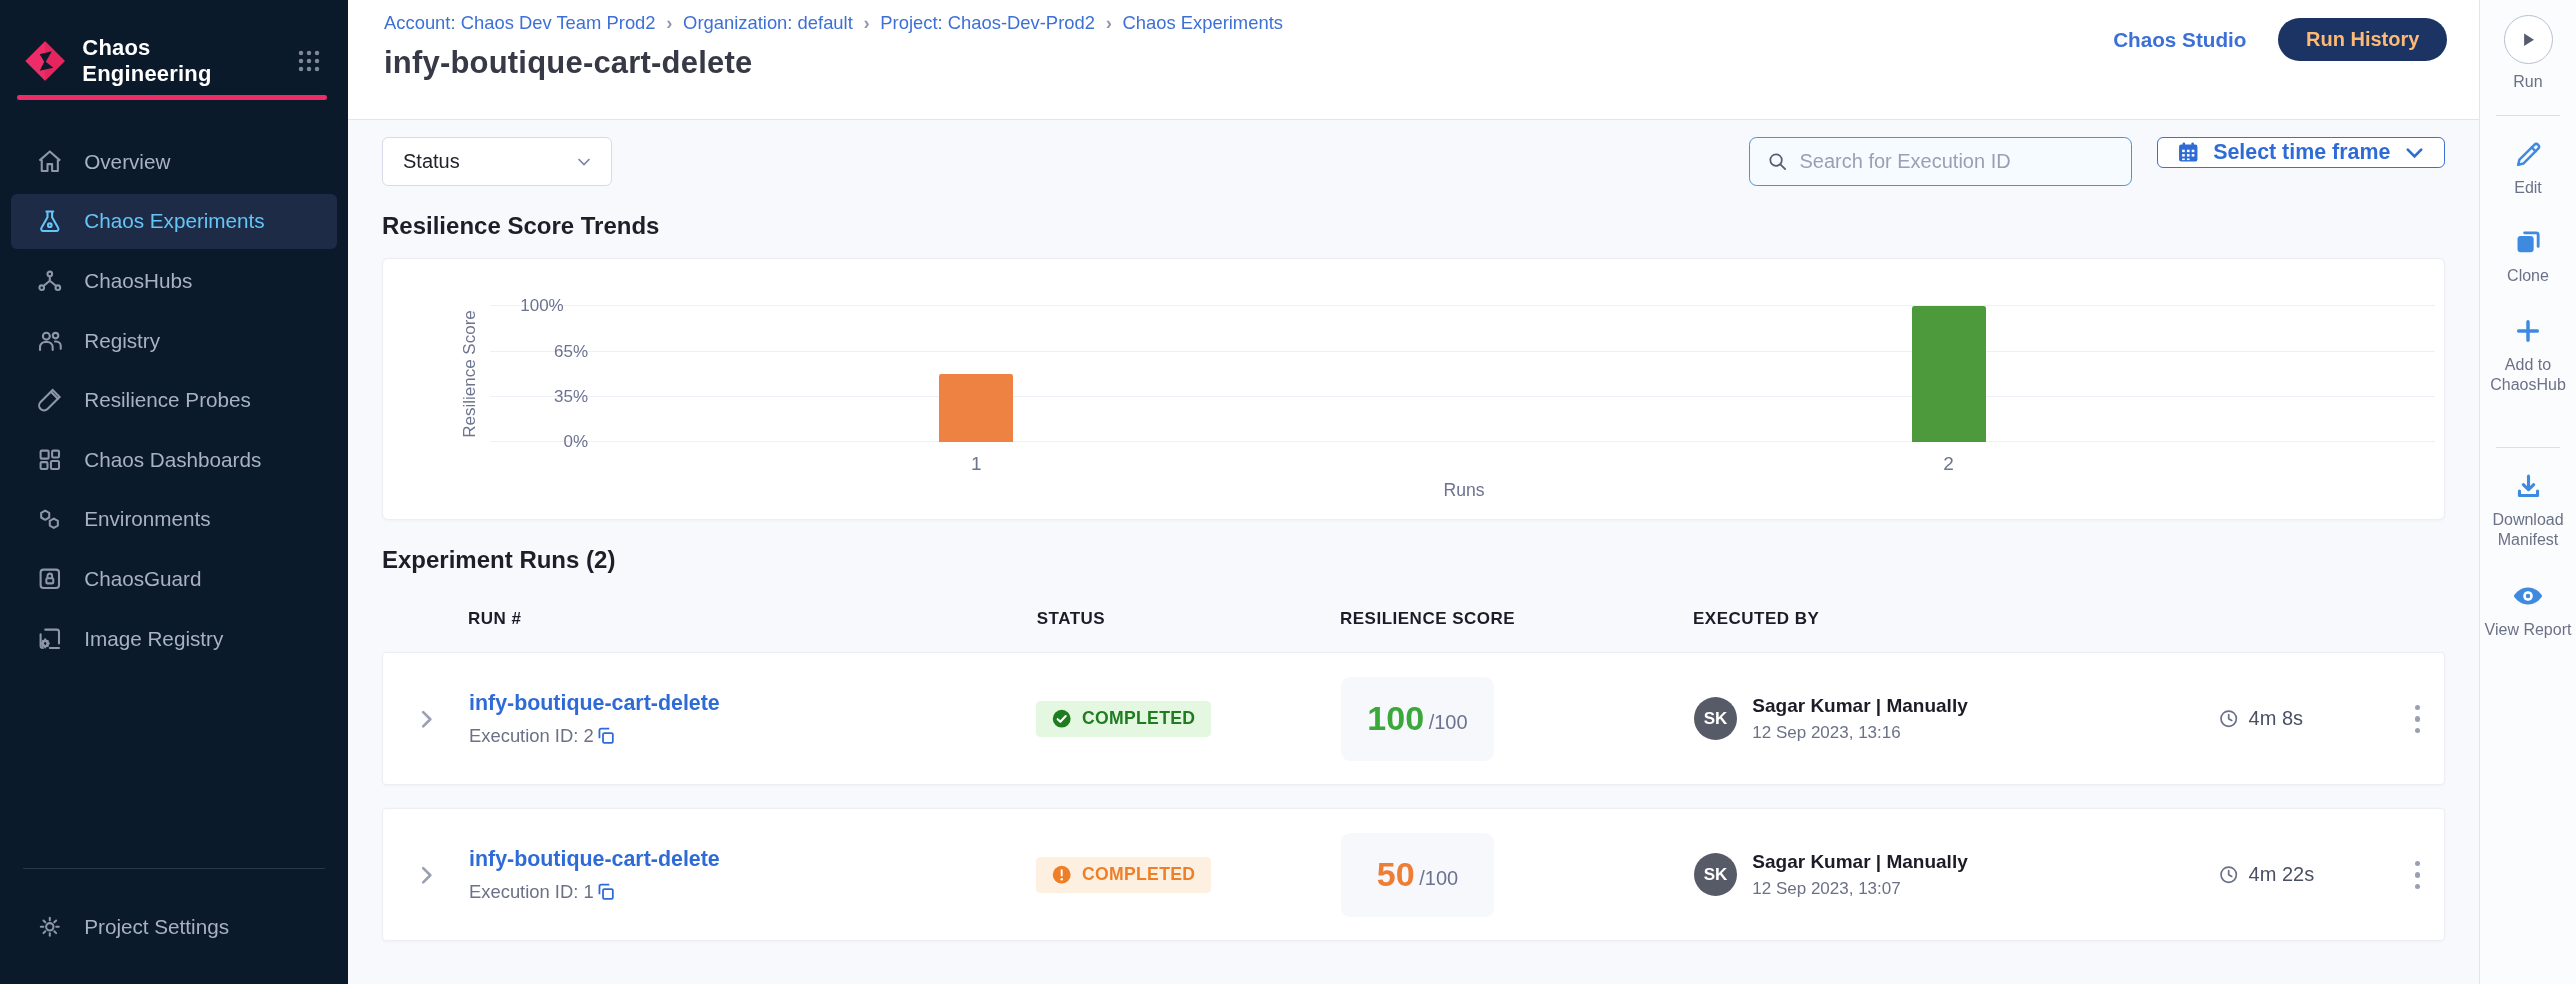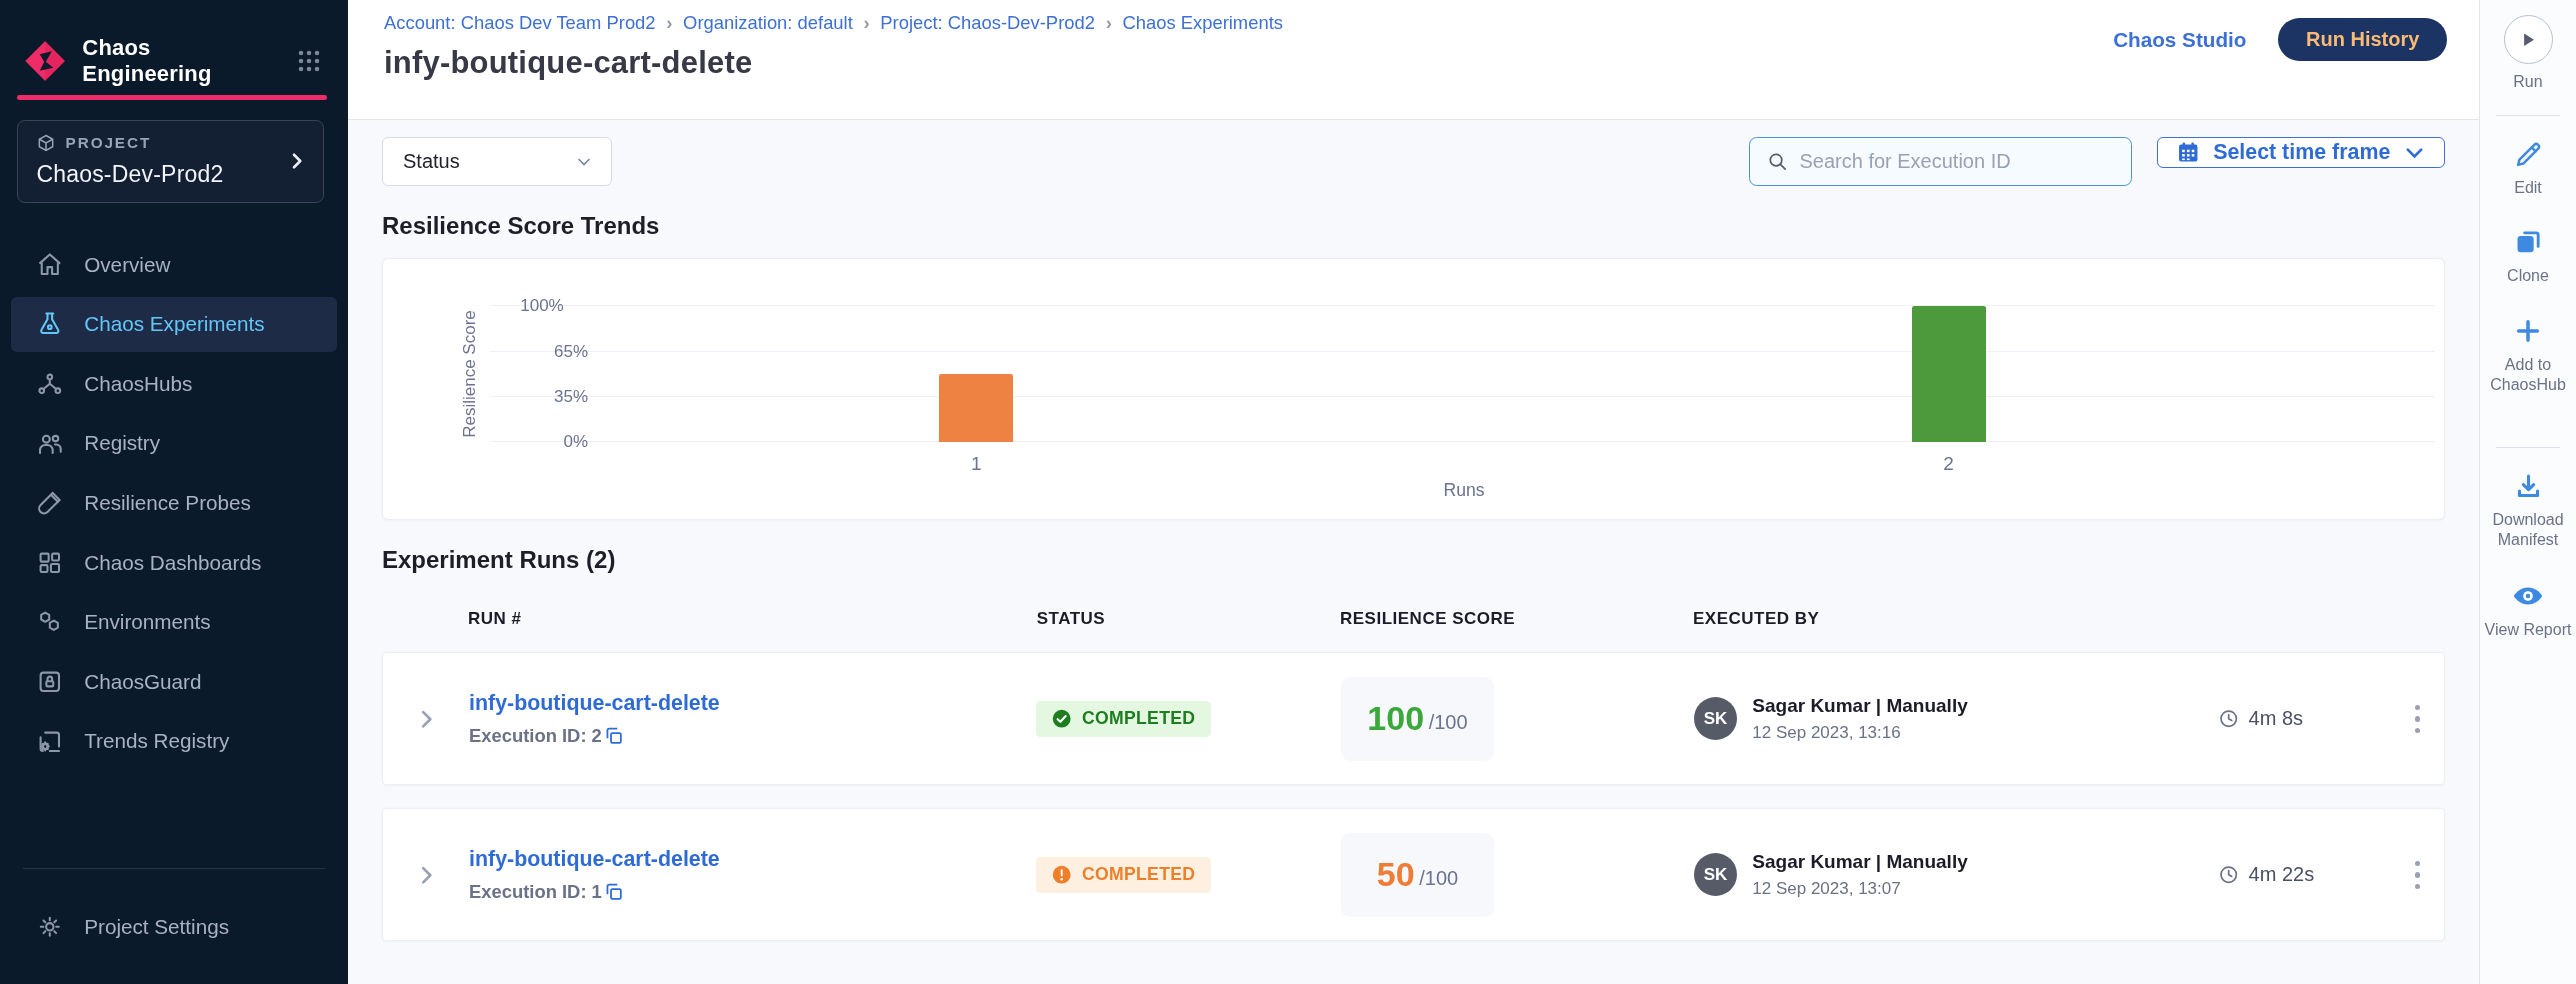--- a/index.html
+++ b/index.html
@@ -57,21 +57,21 @@
   .ylabel span { transform:rotate(-90deg); transform-origin:center; white-space:nowrap; font-size:17px; color:#6c7390; }
   .xlabel { position:absolute; left:107px; right:6px; top:221px; text-align:center; font-size:17.6px; color:#6c7390; }
 
   
   .runs-grid { display:grid; grid-template-columns:86px 558px 314px 353px 524px 171px 57px; align-items:center; }
   .runs-header { margin-top:35px; }
   .col-h { font-size:17px; font-weight:700; color:#1c1c28; letter-spacing:0.5px; }
   .run-row { margin-top:23px; height:133px; background:#fff; border:0.8px solid #eceef4; border-radius:4.6px; box-shadow:0 0.8px 2.3px rgba(40,41,61,.04); }
   .row-chevron { display:flex; justify-content:center; cursor:pointer; }
   .run-name { color:#2e6bd6; font-size:21.4px; font-weight:700; cursor:pointer; }
-  .exec-line { margin-top:9.2px; display:flex; align-items:center; gap:1px; color:#6b7186; font-size:18.4px;font-weight:bold; }
+  .exec-line { margin-top:9.2px; display:flex; align-items:center; gap:1px; color:#6b7186; font-size:18.4px; }
   .badge { display:inline-flex; align-items:center; gap:9.2px; padding:7.7px 15.3px; border-radius:4.6px; font-size:17.6px; font-weight:700; letter-spacing:0.3px; margin-left:9.2px; }
   .badge.success { background:#e4f7e1; color:#1d7d1f; }
   .badge.warning { background:#fdf0e0; color:#ee7f28; }
   .score-box { width:153px; height:84px; background:#f7f8fb; border-radius:9.2px; display:flex; align-items:center; justify-content:center; gap:4.6px; }
   .score-num { font-size:34px; font-weight:700; }
   .score-num.green { color:#3aa83a; }
   .score-num.orange { color:#ee7d36; }
   .score-max { font-size:20px; color:#6c7390; align-self:center; margin-top:7.7px; }
   .exec-cell { display:flex; align-items:center; gap:15.3px; }
   .avatar { width:43px; height:43px; border-radius:50%; background:#575b68; color:#fff; font-size:17px; font-weight:700; display:flex; align-items:center; justify-content:center; flex:none; }
@@ -110,33 +110,20 @@
             <circle cx="12" cy="12" r="1.7"></circle>
             <circle cx="18" cy="12" r="1.7"></circle>
           <circle cx="6" cy="18" r="1.7"></circle>
             <circle cx="12" cy="18" r="1.7"></circle>
             <circle cx="18" cy="18" r="1.7"></circle>
         </g>
       </svg>
       <div class="brand-underline"></div>
     </div>
 
-    <div class="project-card">
-      <div class="project-label">
-        <svg width="20" height="20" viewBox="0 0 24 24" fill="none" stroke="#98a2b9" stroke-width="1.8">
-          <path d="M12 3l8 4.5v9L12 21l-8-4.5v-9L12 3z"></path>
-            <path d="M4 7.5l8 4.5 8-4.5M12 12v9"></path>
-        </svg>
-        <span>PROJECT</span>
-      </div>
-      <div class="project-name">Chaos-Dev-Prod2</div>
-      <svg class="project-chevron" width="21.4" height="21.4" viewBox="0 0 24 24" fill="none" stroke="#e8ecf4" stroke-width="3" stroke-linecap="round" stroke-linejoin="round">
-          <path d="M9 5l7 7-7 7"></path>
-        </svg>
-    </div>
 
     <nav class="nav">
       <div class="nav-item">
         <span class="nicon">
           <svg width="27.6" height="27.6" viewBox="0 0 24 24" fill="none" stroke="#8d96ab" stroke-width="1.8" stroke-linejoin="round">
               <path d="M3 11l9-8 9 8"></path>
               <path d="M5 10v10h5v-6h4v6h5V10"></path>
             </svg>
         </span>
         <span>Overview</span>
@@ -213,21 +200,21 @@
       </div>
       <div class="nav-item">
         <span class="nicon">
           <svg width="27.6" height="27.6" viewBox="0 0 24 24" fill="none" stroke="#8d96ab" stroke-width="1.8" stroke-linecap="round">
               <path d="M8 4h10a2 2 0 0 1 2 2v10M20 20h-8"></path>
               <path d="M4 8v10a2 2 0 0 0 2 2"></path>
               <circle cx="8" cy="16" r="2.4"></circle>
               <path d="M8 12.4v1.2M8 18.4v1.2M4.9 16h1.2M9.9 16h1.2M5.8 13.8l.9.9M9.3 17.3l.9.9M10.2 13.8l-.9.9M6.7 17.3l-.9.9"></path>
             </svg>
         </span>
-        <span>Trends Registry</span>
+        <span>Image Registry</span>
       </div>
     </nav>
 
     <div class="spacer"></div>
     <div class="nav-divider"></div>
 
     <div class="nav-item" style="margin-bottom:31px;">
       <span class="nicon">
         <svg width="27.6" height="27.6" viewBox="0 0 24 24" fill="none" stroke="#8d96ab" stroke-width="1.8" stroke-linecap="round">
             <circle cx="12" cy="12" r="3.2"></circle>

